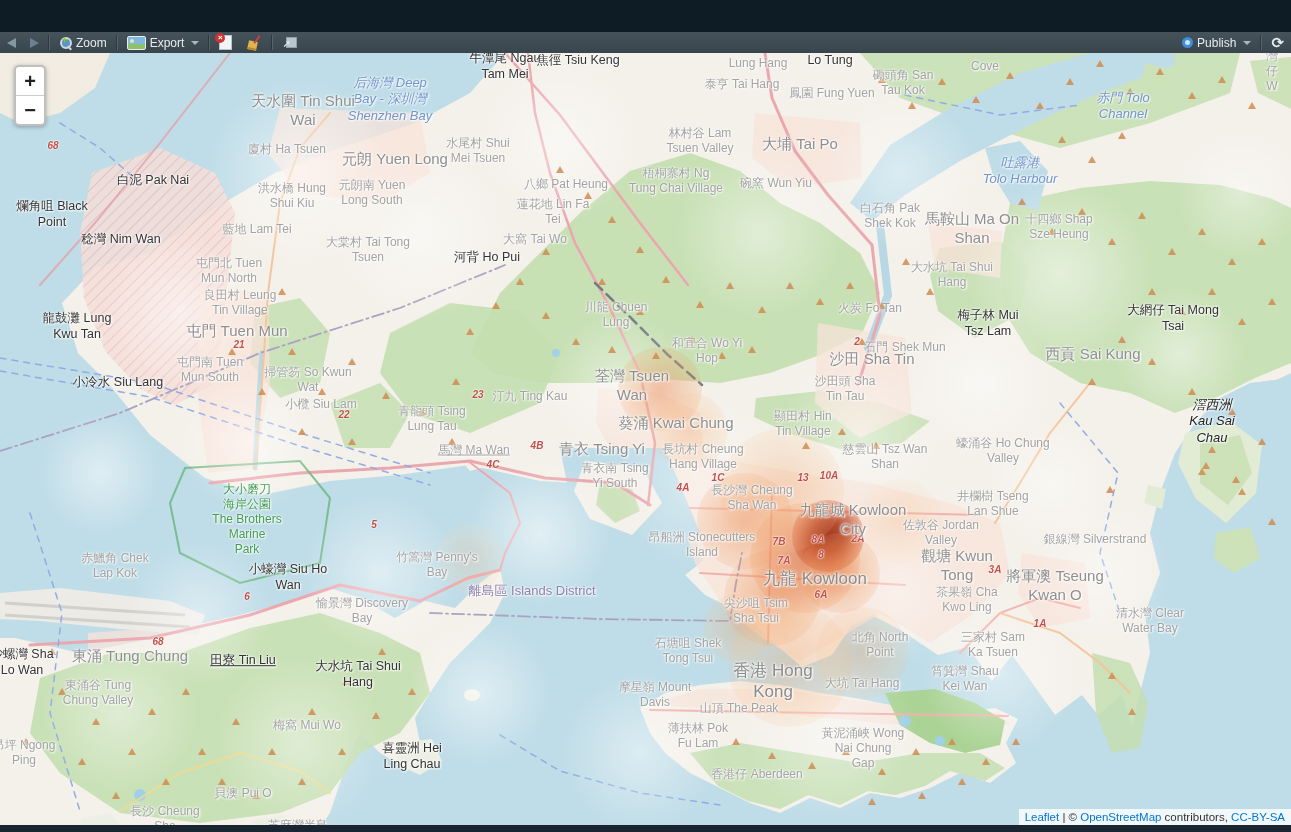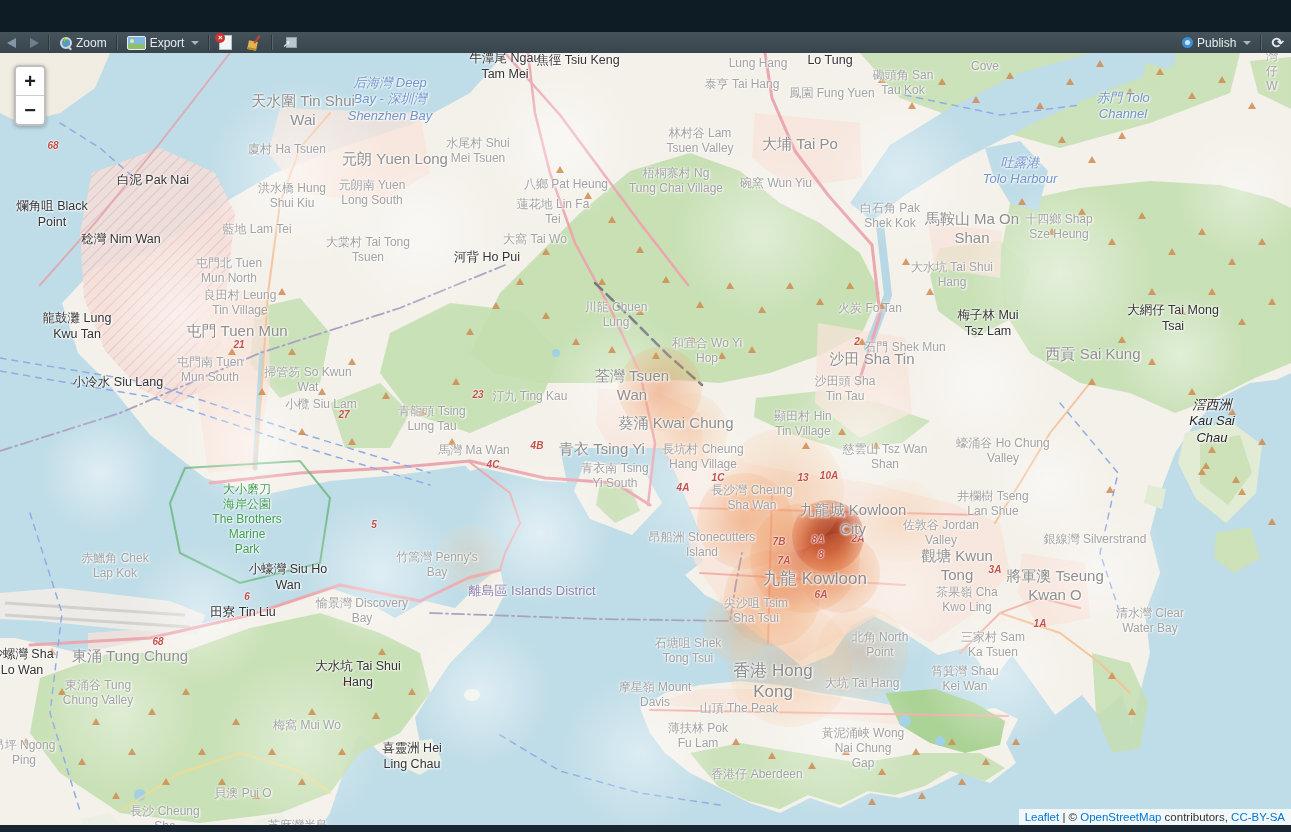--- a/index.html
+++ b/index.html
@@ -420,21 +420,21 @@
         <div class="peak" style="left: 1236px; top: 430px;"></div>
       </div>
     <div id="routes">
         <div class="route" style="left: 537px; top: 392px;">4B</div>
         <div class="route" style="left: 475px; top: 411px; padding-left: 36px;">4C</div>
         <div class="route" style="left: 374px; top: 471px;">5</div>
         <div class="route" style="left: 247px; top: 543px;">6</div>
         <div class="route" style="left: 53px; top: 92px;">68</div>
         <div class="route" style="left: 158px; top: 588px;">68</div>
         <div class="route" style="left: 239px; top: 291px;">21</div>
-        <div class="route" style="left: 344px; top: 361px;">27</div>
+        <div class="route" style="left: 344px; top: 361px;">22</div>
         <div class="route" style="left: 478px; top: 341px;">23</div>
         <div class="route" style="left: 857px; top: 288px;">2</div>
         <div class="route" style="left: 818px; top: 486px;">8A</div>
         <div class="route" style="left: 779px; top: 488px;">7B</div>
         <div class="route" style="left: 784px; top: 507px;">7A</div>
         <div class="route" style="left: 821px; top: 541px;">6A</div>
         <div class="route" style="left: 718px; top: 424px;">1C</div>
         <div class="route" style="left: 683px; top: 434px;">4A</div>
         <div class="route" style="left: 829px; top: 422px;">10A</div>
         <div class="route" style="left: 803px; top: 424px;">13</div>
@@ -471,38 +471,38 @@
 Tin Village</div>
         <div class="lbl city" style="left: 237px; top: 278px;">屯門 Tuen Mun</div>
         <div class="lbl village" style="left: 210px; top: 317px;">屯門南 Tuen
 Mun South</div>
         <div class="lbl village" style="left: 308px; top: 327px;">掃管笏 So Kwun
 Wat</div>
         <div class="lbl village" style="left: 321px; top: 351px; text-align: center;">小欖 Siu Lam</div>
         <div class="lbl village" style="left: 530px; top: 343px;">汀九 Ting Kau</div>
         <div class="lbl village" style="left: 432px; top: 366px;">青龍頭 Tsing
 Lung Tau</div>
-        <div class="lbl village" style="left: 474px; top: 397px;">馬灣 Ma Wan</div>
+        <div class="lbl village" style="left: 474px; top: 397px; text-decoration: underline;">馬灣 Ma Wan</div>
         <div class="lbl park" style="left: 247px; top: 466px;">大小磨刀
 海岸公園
 The Brothers
 Marine
 Park</div>
         <div class="lbl village" style="left: 115px; top: 513px;">赤鱲角 Chek
 Lap Kok</div>
         <div class="lbl city" style="left: 130px; top: 603px;">東涌 Tung Chung</div>
         <div class="lbl village" style="left: 98px; top: 640px;">東涌谷 Tung
 Chung Valley</div>
         <div class="lbl dark" style="left: 22px; top: 610px;">沙螺灣 Sha
 Lo Wan</div>
         <div class="lbl village" style="left: 24px; top: 700px;">昂坪 Ngong
 Ping</div>
         <div class="lbl dark" style="left: 288px; top: 525px;">小蠔灣 Siu Ho
 Wan</div>
-        <div class="lbl dark" style="left: 243px; top: 560px;">田寮 Tin Liu</div>
+        <div class="lbl dark" style="left: 243px; top: 608px; text-decoration: underline;">田寮 Tin Liu</div>
         <div class="lbl village" style="left: 362px; top: 558px;">愉景灣 Discovery
 Bay</div>
         <div class="lbl village" style="left: 437px; top: 512px;">竹篙灣 Penny's
 Bay</div>
         <div class="lbl admin" style="left: 532px; top: 538px;">離島區 Islands District</div>
         <div class="lbl village" style="left: 307px; top: 672px;">梅窩 Mui Wo</div>
         <div class="lbl dark" style="left: 358px; top: 622px;">大水坑 Tai Shui
 Hang</div>
         <div class="lbl dark" style="left: 412px; top: 704px;">喜靈洲 Hei
 Ling Chau</div>

